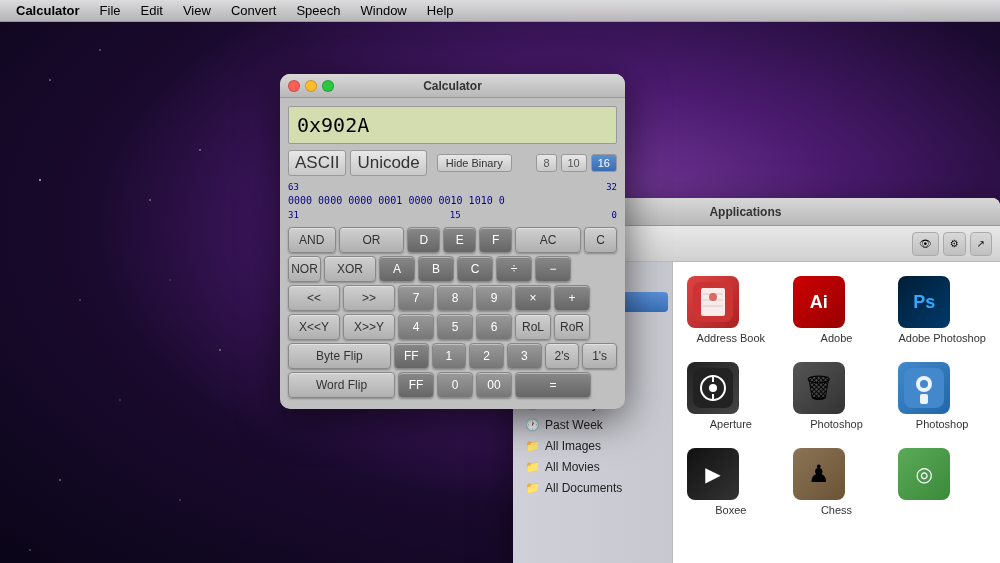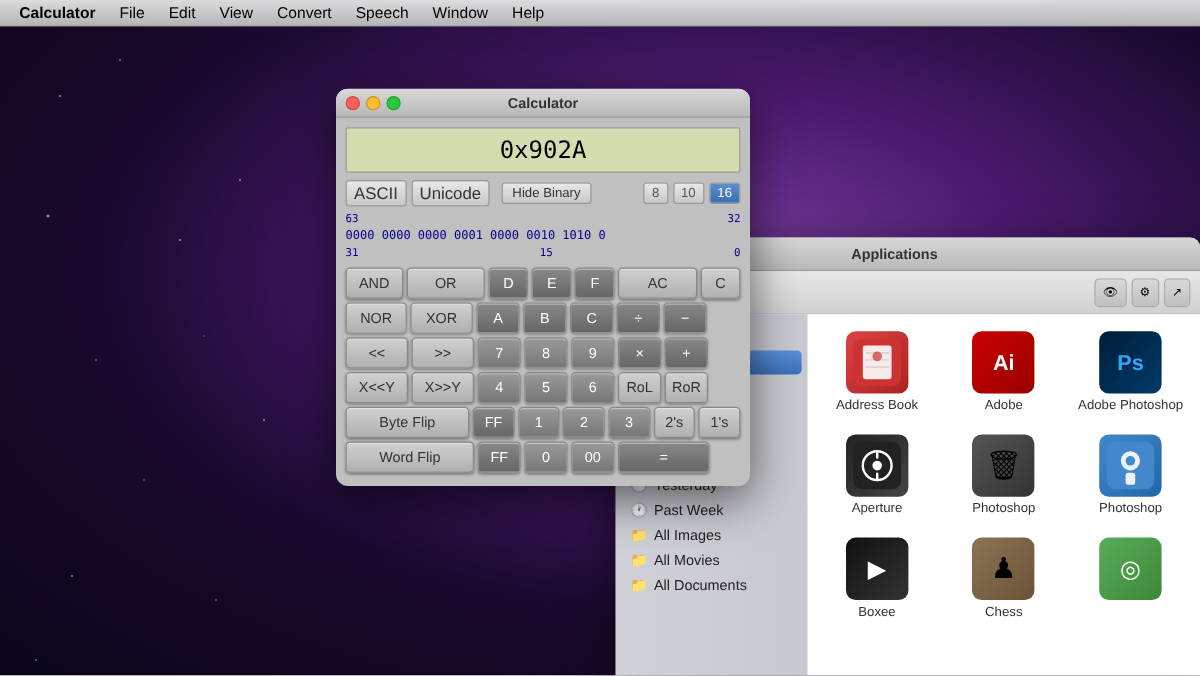--- a/index.html
+++ b/index.html
@@ -111,21 +111,21 @@
     }
     .tl-close { background: #ff5f57; }
     .tl-min { background: #febc2e; }
     .tl-max { background: #28c840; }
 
     
     #calc-display {
       background: #d4ddb0;
       margin: 8px 8px 4px 8px;
       padding: 4px 8px;
-      text-align: center;
+      text-align: left;
       font-size: 20px;
       font-family: monospace;
       color: #000;
       border: 1px solid #999;
       border-radius: 2px;
       min-height: 30px;
       line-height: 28px;
     }
 
     
@@ -134,21 +134,21 @@
       align-items: center;
       padding: 2px 8px;
       gap: 4px;
     }
 
     .mode-btn {
       background: linear-gradient(to bottom, #e8e8e8, #c8c8c8);
       border: 1px solid #999;
       border-radius: 3px;
       padding: 2px 6px;
-      font-size: 14px;
+      font-size: 17px;
       cursor: pointer;
       color: #333;
     }
 
     #hide-binary-btn {
       background: linear-gradient(to bottom, #e8e8e8, #c8c8c8);
       border: 1px solid #999;
       border-radius: 3px;
       padding: 2px 8px;
       font-size: 11px;
@@ -346,21 +346,20 @@
       display: grid;
       grid-template-columns: repeat(3, 1fr);
       gap: 10px;
       align-content: start;
       overflow: hidden;
     }
 
     .app-icon {
       display: flex;
       flex-direction: column;
-      align-items: center;
       gap: 4px;
       cursor: pointer;
       padding: 4px;
       border-radius: 4px;
     }
 
     .app-icon-img {
       width: 52px;
       height: 52px;
       border-radius: 8px;
@@ -462,21 +461,21 @@
         <button class="calc-btn btn-gray" style="width:52px">AND</button>
         <button class="calc-btn btn-gray" style="width:72px">OR</button>
         <button class="calc-btn btn-dark">D</button>
         <button class="calc-btn btn-dark">E</button>
         <button class="calc-btn btn-dark">F</button>
         <button class="calc-btn btn-gray" style="width:72px">AC</button>
         <button class="calc-btn btn-gray" style="width:36px">C</button>
       </div>
 
       <div class="btn-row">
-        <button class="calc-btn btn-gray" style="width:51px">NOR</button>
+        <button class="calc-btn btn-gray" style="width:33px">NOR</button>
         <button class="calc-btn btn-gray" style="width:52px">XOR</button>
         <button class="calc-btn btn-dark">A</button>
         <button class="calc-btn btn-dark">B</button>
         <button class="calc-btn btn-dark">C</button>
         <button class="calc-btn btn-op">÷</button>
         <button class="calc-btn btn-op">−</button>
       </div>
 
       <div class="btn-row">
         <button class="calc-btn btn-gray" style="width:52px">&lt;&lt;</button>

